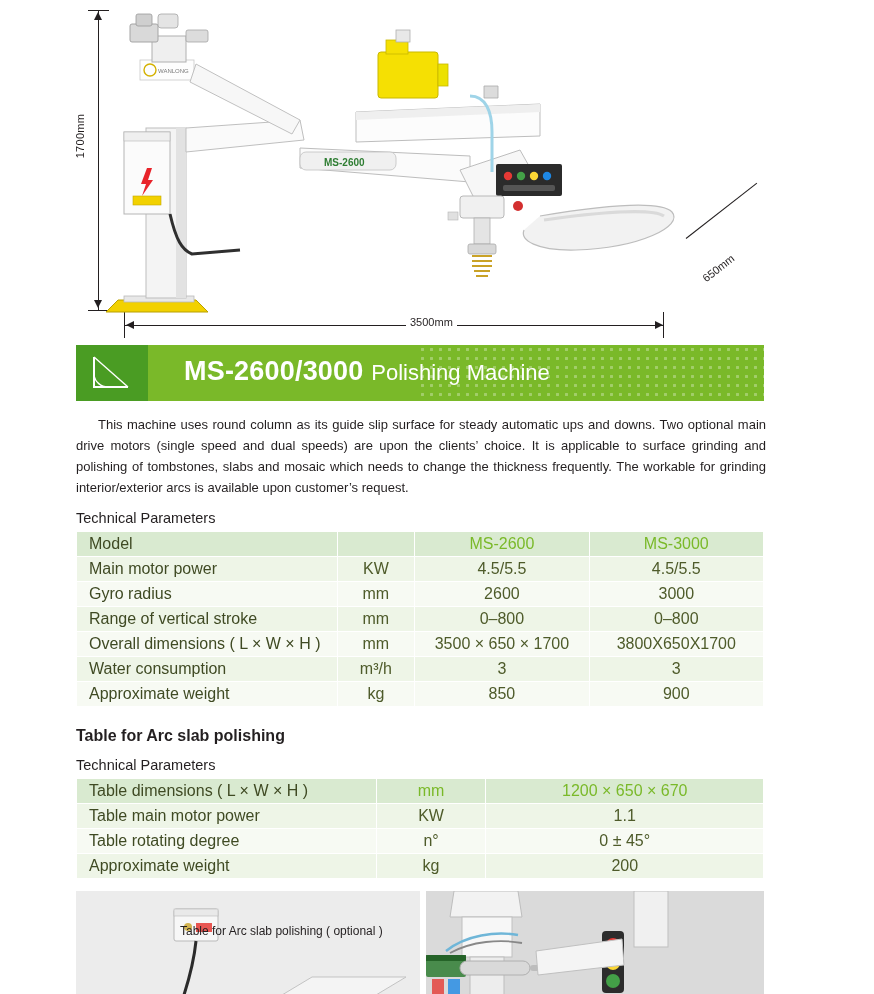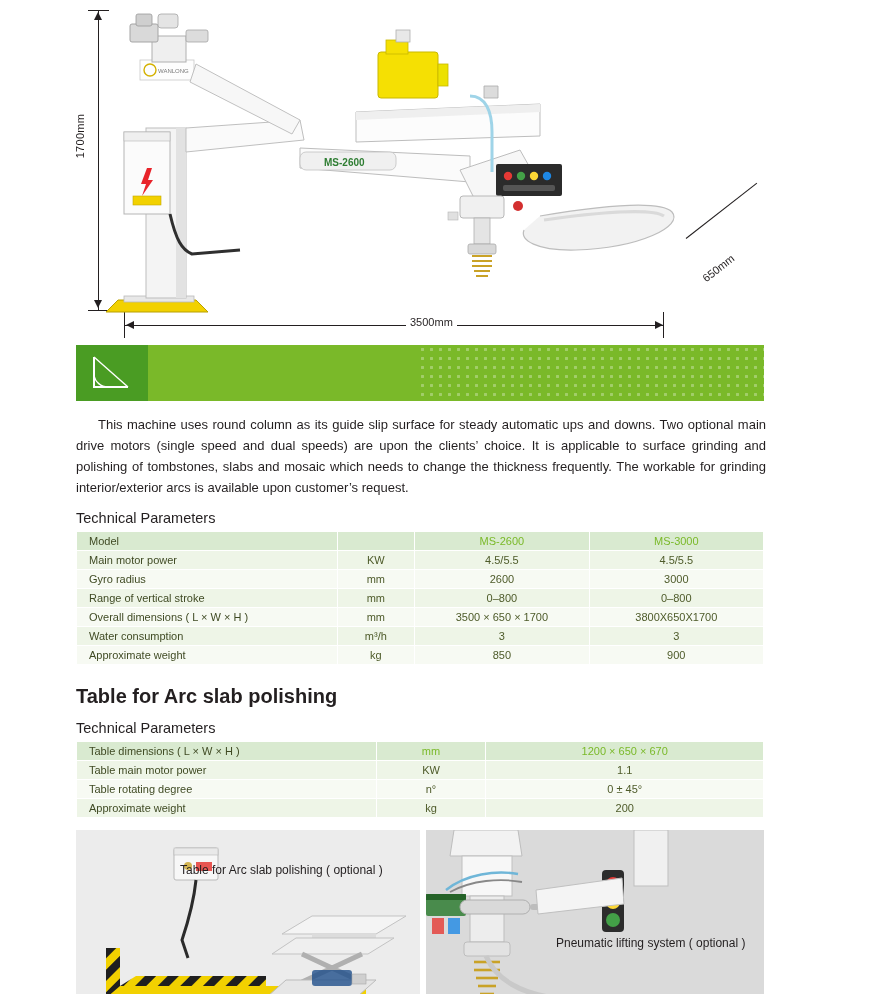--- a/index.html
+++ b/index.html
@@ -132,31 +132,31 @@
   .intro .indent { display:inline-block; width:22px; }
 
   h2.section {
     margin: 12px 0 5px 76px;
     font-size: 14.5px;
     font-weight: normal;
     color:#231f20;
   }
   h1.big-section {
     margin: 20px 0 2px 76px;
-    font-size: 20px;
+    font-size: 16px;
     font-weight: bold;
     color:#231f20;
   }
 
   
   table.params {
     margin: 0 0 0 76px;
     width: 688px;
     border-collapse: collapse;
-    font-size: 11px;
+    font-size: 16px;
   }
   table.params td, table.params th {
     border: 1px solid #ffffff;
     padding: 3px 8px;
     text-align: center;
     font-weight: normal;
     color: #4e5b2a;
     height: 18px;
   }
   table.params thead td {
@@ -296,20 +296,24 @@
 <div class="title-band">
   <div class="band-bg"></div>
   <div class="band-solid"></div>
   <div class="band-icon">
     <svg width="72" height="56" viewBox="0 0 72 56">
       <path d="M18 12 L18 42 L52 42" fill="none" stroke="#ffffff" stroke-width="2"></path>
       <path d="M18 12 L52 42" fill="none" stroke="#ffffff" stroke-width="1.4"></path>
       <path d="M18 30 A 14 14 0 0 0 32 42" fill="none" stroke="#ffffff" stroke-width="1.4"></path>
     </svg>
   </div>
+  <div class="band-title">
+    <span>MS-2600/3000</span>
+    <span class="band-sub">Polishing Machine</span>
+  </div>
 </div>
 
 <p class="intro"><span class="indent"></span><span>This machine uses round column as its guide slip surface for steady automatic ups and downs. Two optional main drive motors (single speed and dual speeds) are upon the clients’ choice. It is applicable to surface grinding and polishing of tombstones, slabs and mosaic which needs to change the thickness frequently. The workable for grinding interior/exterior arcs is available upon customer’s request.</span></p>
 
 <h2 class="section">Technical Parameters</h2>
 
 <table class="params">
   <thead>
     <tr>
       <td class="left col-model">Model</td>

